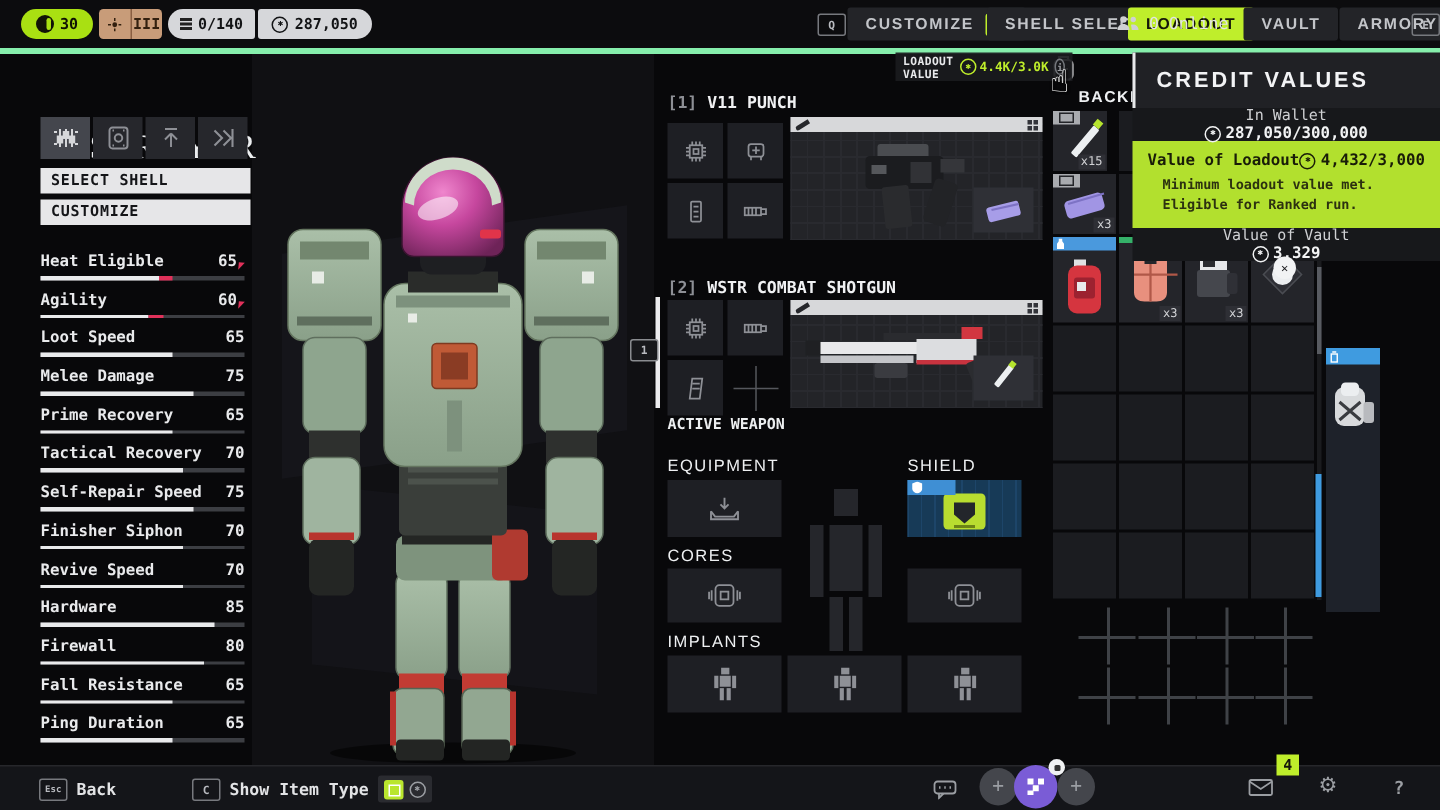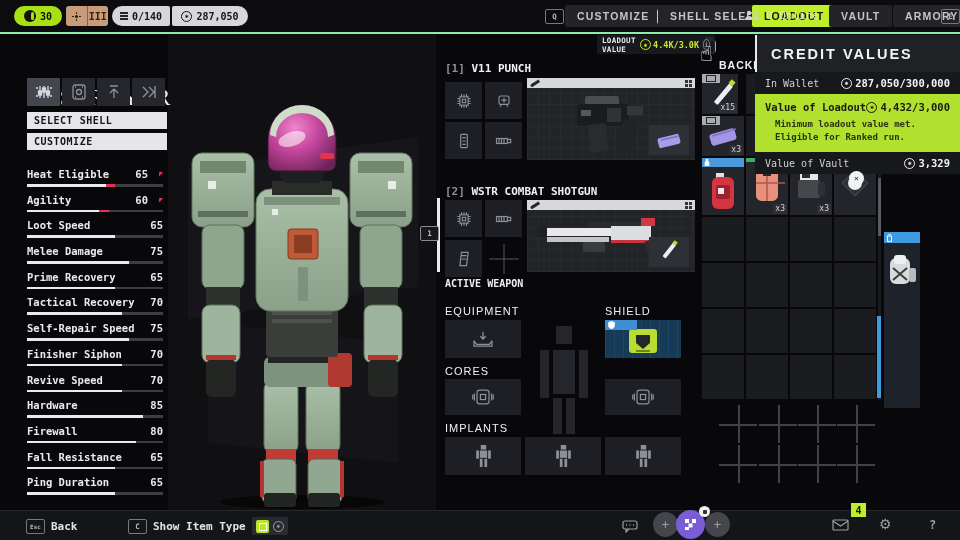--- a/index.html
+++ b/index.html
@@ -3,21 +3,21 @@
 <meta charset="utf-8">
 <style>
   html,body{margin:0;padding:0;background:#000;}
   .stage{position:relative;width:960px;height:540px;background:#08080a;overflow:hidden;
          font-family:"DejaVu Sans Mono",monospace;color:#e6e7e9;-webkit-font-smoothing:antialiased;}
   .abs{position:absolute;}
   .sans{font-family:"Liberation Sans",sans-serif;}
   .serif{font-family:"Liberation Serif","DejaVu Serif",serif;margin-top:41px;}
 
   
-  .topbar{position:absolute;left:0;top:0;width:960px;height:32px;background:#0c0c0e;border-bottom:2px solid #86efac;z-index:10;}
+  .topbar{position:absolute;left:0;top:0;width:960px;height:32px;background:#0c0c0e;border-bottom:4px solid #86efac;z-index:10;}
   .pill{position:absolute;top:6px;height:20px;display:flex;align-items:center;gap:4px;font-weight:bold;font-size:10px;}
   .lvl{left:14px;width:48px;background:#a9e012;border-radius:11px;color:#101204;justify-content:center;}
   .lvl-ic{width:12px;height:12px;border-radius:50%;background:#121307;position:relative;overflow:hidden;}
   .lvl-ic i{position:absolute;left:7px;top:2px;width:3px;height:8px;background:#a9e012;border-radius:2px;}
   .tier{left:66px;width:42px;background:#c89c79;border-radius:3px;color:#33200f;justify-content:center;gap:0;}
   .tier .half{display:flex;align-items:center;justify-content:center;width:50%;height:100%;}
   .tier .half+.half{border-left:1px solid #8a5f42;}
   .gpill{background:#d6d7da;color:#131416;}
   .cap{left:112px;width:58px;border-radius:10px 2px 2px 10px;justify-content:center;}
   .wal{left:172px;width:76px;border-radius:2px 10px 10px 2px;justify-content:center;}
@@ -32,21 +32,21 @@
 
   
   .title{left:27px;top:44px;font-size:23px;letter-spacing:1px;color:#eceef0;font-weight:normal;}
   .tabrow{left:27px;top:78px;display:flex;gap:2px;}
   .tab{width:33px;height:28px;background:#26272c;display:flex;align-items:center;justify-content:center;}
   .tab.sel{background:#44464d;}
   .lbtn{left:27px;top:0;width:133px;height:17px;background:#e6e6e8;color:#141518;font-size:10px;font-weight:bold;display:flex;align-items:center;padding-left:7px;letter-spacing:.5px;}
   .stats{left:27px;top:168px;width:136px;}
   .stat-row{margin-bottom:7.2px;}
   .stat-line{display:flex;justify-content:space-between;align-items:flex-start;font-size:10.5px;font-weight:bold;color:#e9eaec;height:14px;}
-  .stat-val{display:flex;align-items:center;gap:11px;}
+  .stat-val{display:flex;align-items:flex-end;gap:1px;}
   .stat-alert{width:0;height:0;border-left:4px solid transparent;border-bottom:5px solid #e0315a;transform:rotate(185deg);margin-top:1px;display:none;}
   .stat-bar{display:flex;height:2.5px;background:#3c3e43;margin-top:2px;}
   .stat-fill{height:100%;background:#e9eaec;}
   .stat-redtip{height:100%;width:7%;background:#e0315a;display:none;}
 
   
   .charzone{left:168px;top:33px;width:268px;height:477px;background:#101013;overflow:hidden;}
   .emblem1{position:absolute;left:20px;top:120px;width:230px;height:150px;background:#15151a;transform:skewY(-8deg);}
   .emblem2{position:absolute;left:40px;top:300px;width:190px;height:120px;background:#141419;transform:skewY(6deg);}
 
@@ -75,21 +75,21 @@
   .bluetag{position:absolute;left:0;top:0;right:0;height:9px;background:#4a99dd;display:flex;align-items:center;padding-left:2px;}
   .closebtn{position:absolute;left:849px;top:171px;width:15px;height:15px;border-radius:50%;background:#f2f3f4;color:#17181b;font-size:8px;font-weight:bold;display:flex;align-items:center;justify-content:center;z-index:22;}
   .cross{position:absolute;width:38px;height:38px;}
   .cross::before{content:"";position:absolute;left:0;right:0;top:50%;height:1.5px;background:#3f4247;}
   .cross::after{content:"";position:absolute;top:0;bottom:0;left:50%;width:1.5px;background:#3f4247;}
 
   
   .tooltip{left:755px;top:35px;width:205px;z-index:20;}
   .tt-head{height:37px;background:#202125;border-left:2px solid #e8e9eb;display:flex;align-items:center;padding-left:14px;box-sizing:border-box;
            font-family:"Liberation Sans",sans-serif;font-weight:bold;font-size:14.5px;letter-spacing:2px;color:#f2f3f5;}
-  .tt-row{height:22px;background:#17181b;display:flex;align-items:center;justify-content:space-between;padding:0 10px;font-size:10px;color:#cfd0d3;}
+  .tt-row{height:22px;background:#17181b;display:flex;align-items:center;justify-content:space-between;padding:0 10px;font-size:10px;color:#cfd0d3;flex-direction:column;}
   .tt-row b{color:#f2f3f4;font-size:10.5px;display:flex;align-items:center;gap:3px;}
   .tt-green{background:#b2e02e;color:#191c08;padding:7px 10px 8px;}
   .tt-green .row1{display:flex;justify-content:space-between;align-items:center;font-size:10.5px;font-weight:bold;}
   .tt-green .row1 b{display:flex;align-items:center;gap:3px;}
   .tt-note{font-size:9px;font-weight:bold;color:#2c3110;margin-top:5px;padding-left:10px;line-height:1.45;}
 
   
   .chip{left:597px;top:35px;width:118px;height:19px;background:rgba(26,27,30,.93);z-index:21;display:flex;align-items:center;gap:4px;padding:0 5px;box-sizing:border-box;}
   .chip .lab{font-size:7.5px;font-weight:bold;letter-spacing:.3px;color:#e8e9eb;}
   .chip .val{font-size:8.5px;font-weight:bold;color:#bfee2b;display:flex;align-items:center;gap:2px;}

